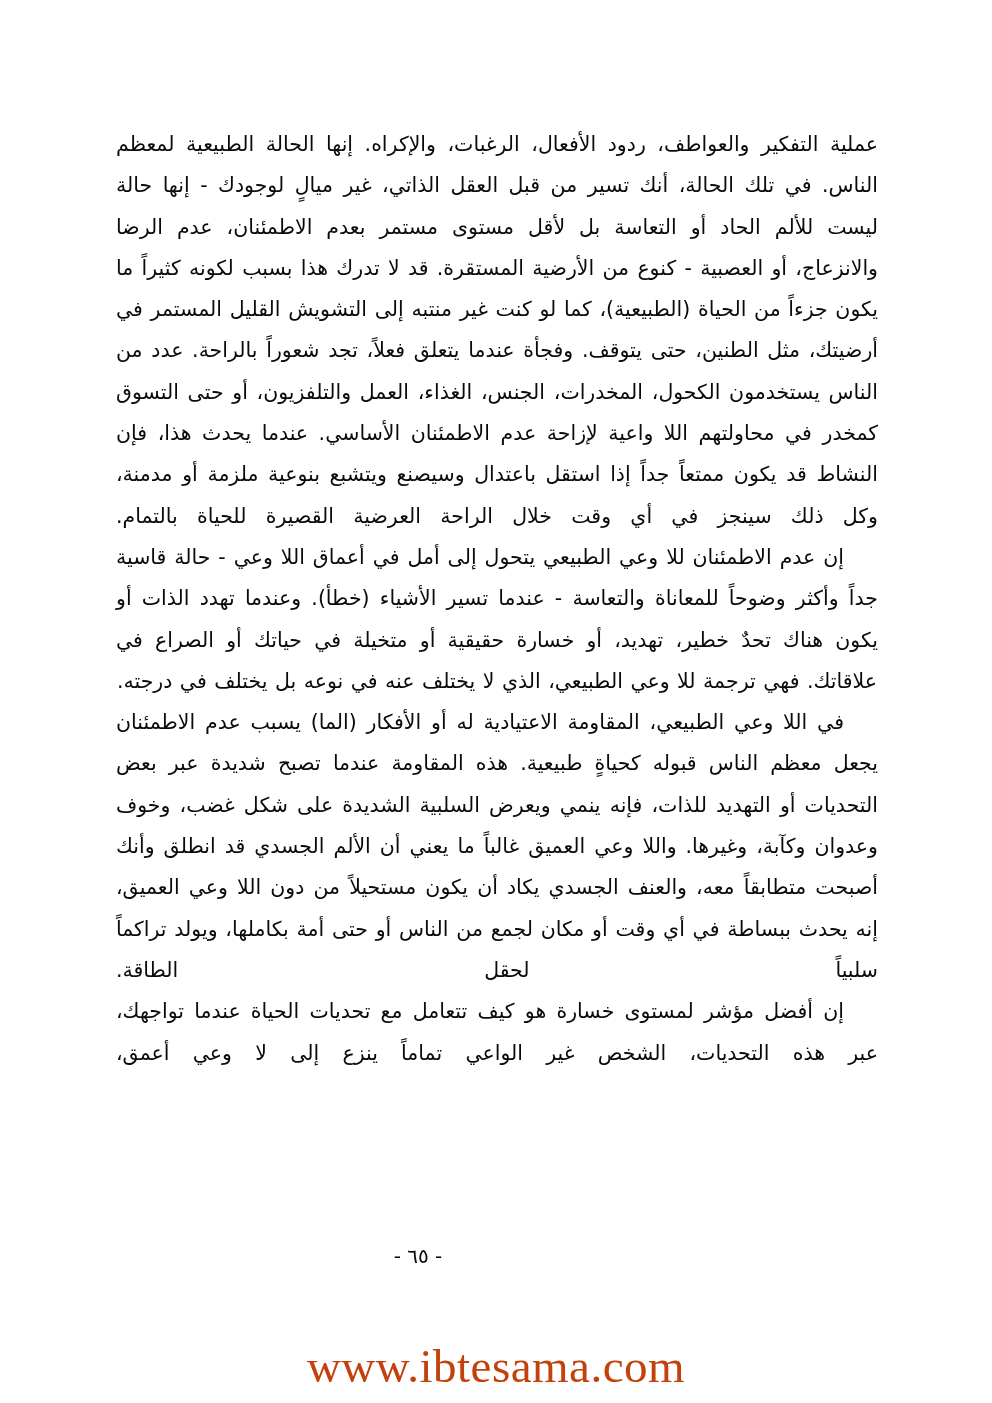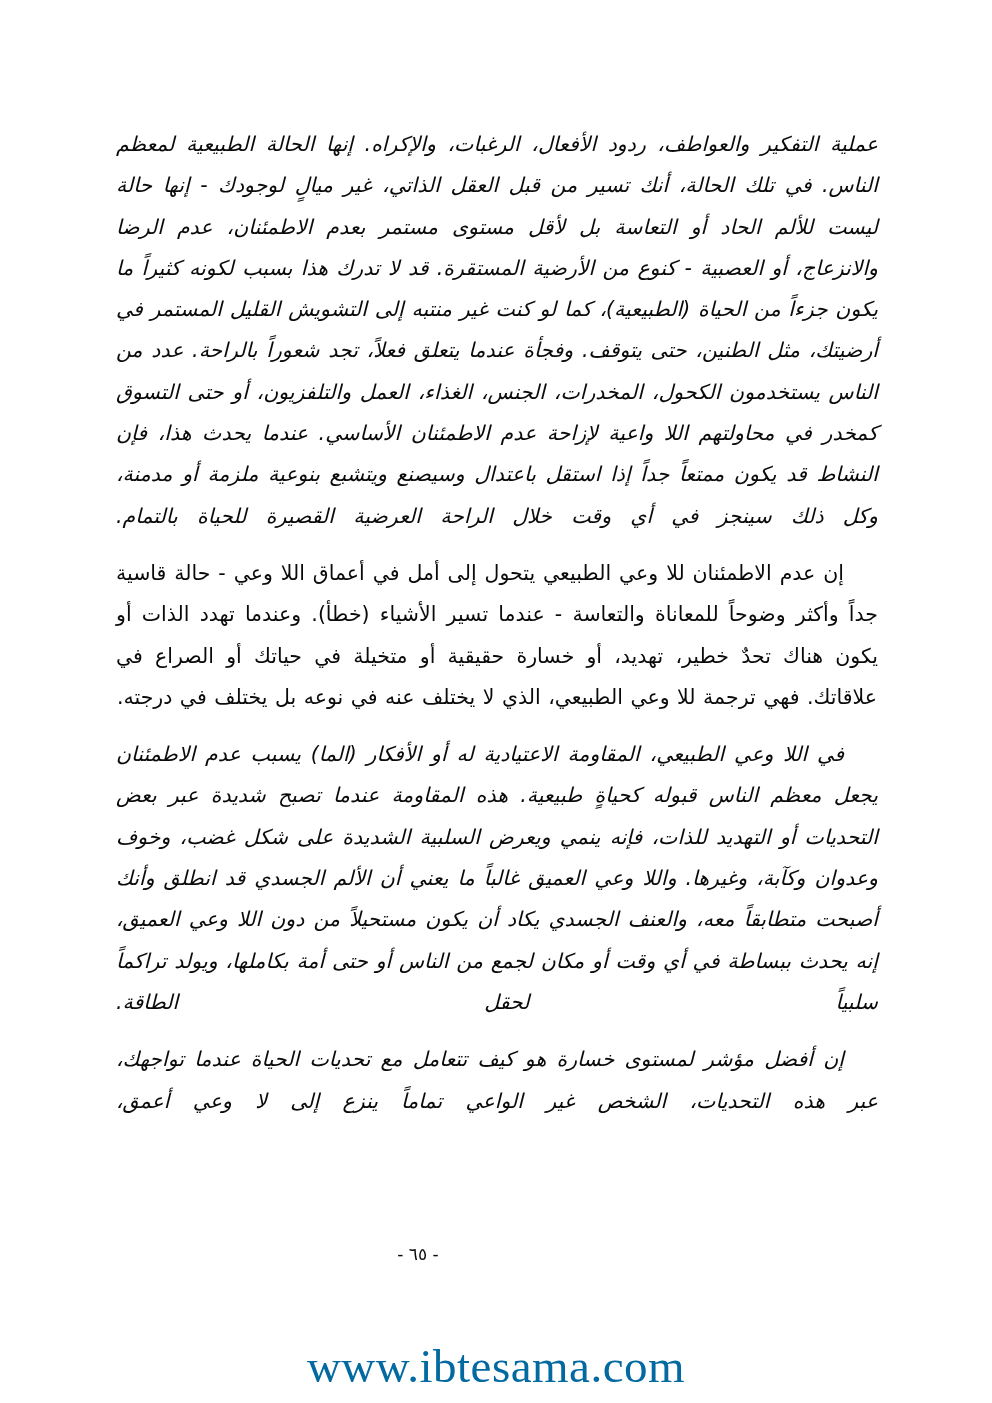--- a/index.html
+++ b/index.html
@@ -43,52 +43,51 @@
     word-spacing: 1px;
     -webkit-font-smoothing: none;
   }
 
   .para.indent {
     text-indent: 34px;
   }
 
   .para.justify-all {
     text-align-last: justify;
-    font-style: italic;
   }
 
   .para + .para {
-    margin-top: 16px;
+    margin-top: 0px;
   }
 
   
   .page-number {
     position: absolute;
     top: 1244px;
     left: 0;
     width: 836px;
     text-align: center;
-    font-size: 17px;
+    font-size: 20px;
     color: #0a0a0a;
     direction: rtl;
     font-family: "DejaVu Sans", sans-serif;
     letter-spacing: 2px;
   }
 
   
   .watermark {
     position: absolute;
     top: 1336px;
     left: 0;
     width: 992px;
     text-align: center;
     font-family: "Liberation Serif", "DejaVu Serif", serif;
     font-size: 47px;
     line-height: 60px;
-    color: #0369a1;
+    color: #c2410c;
     direction: ltr;
     letter-spacing: 0.5px;
     white-space: nowrap;
     user-select: none;
   }
 </style>
 </head>
 <body>
 
 <div class="page">

